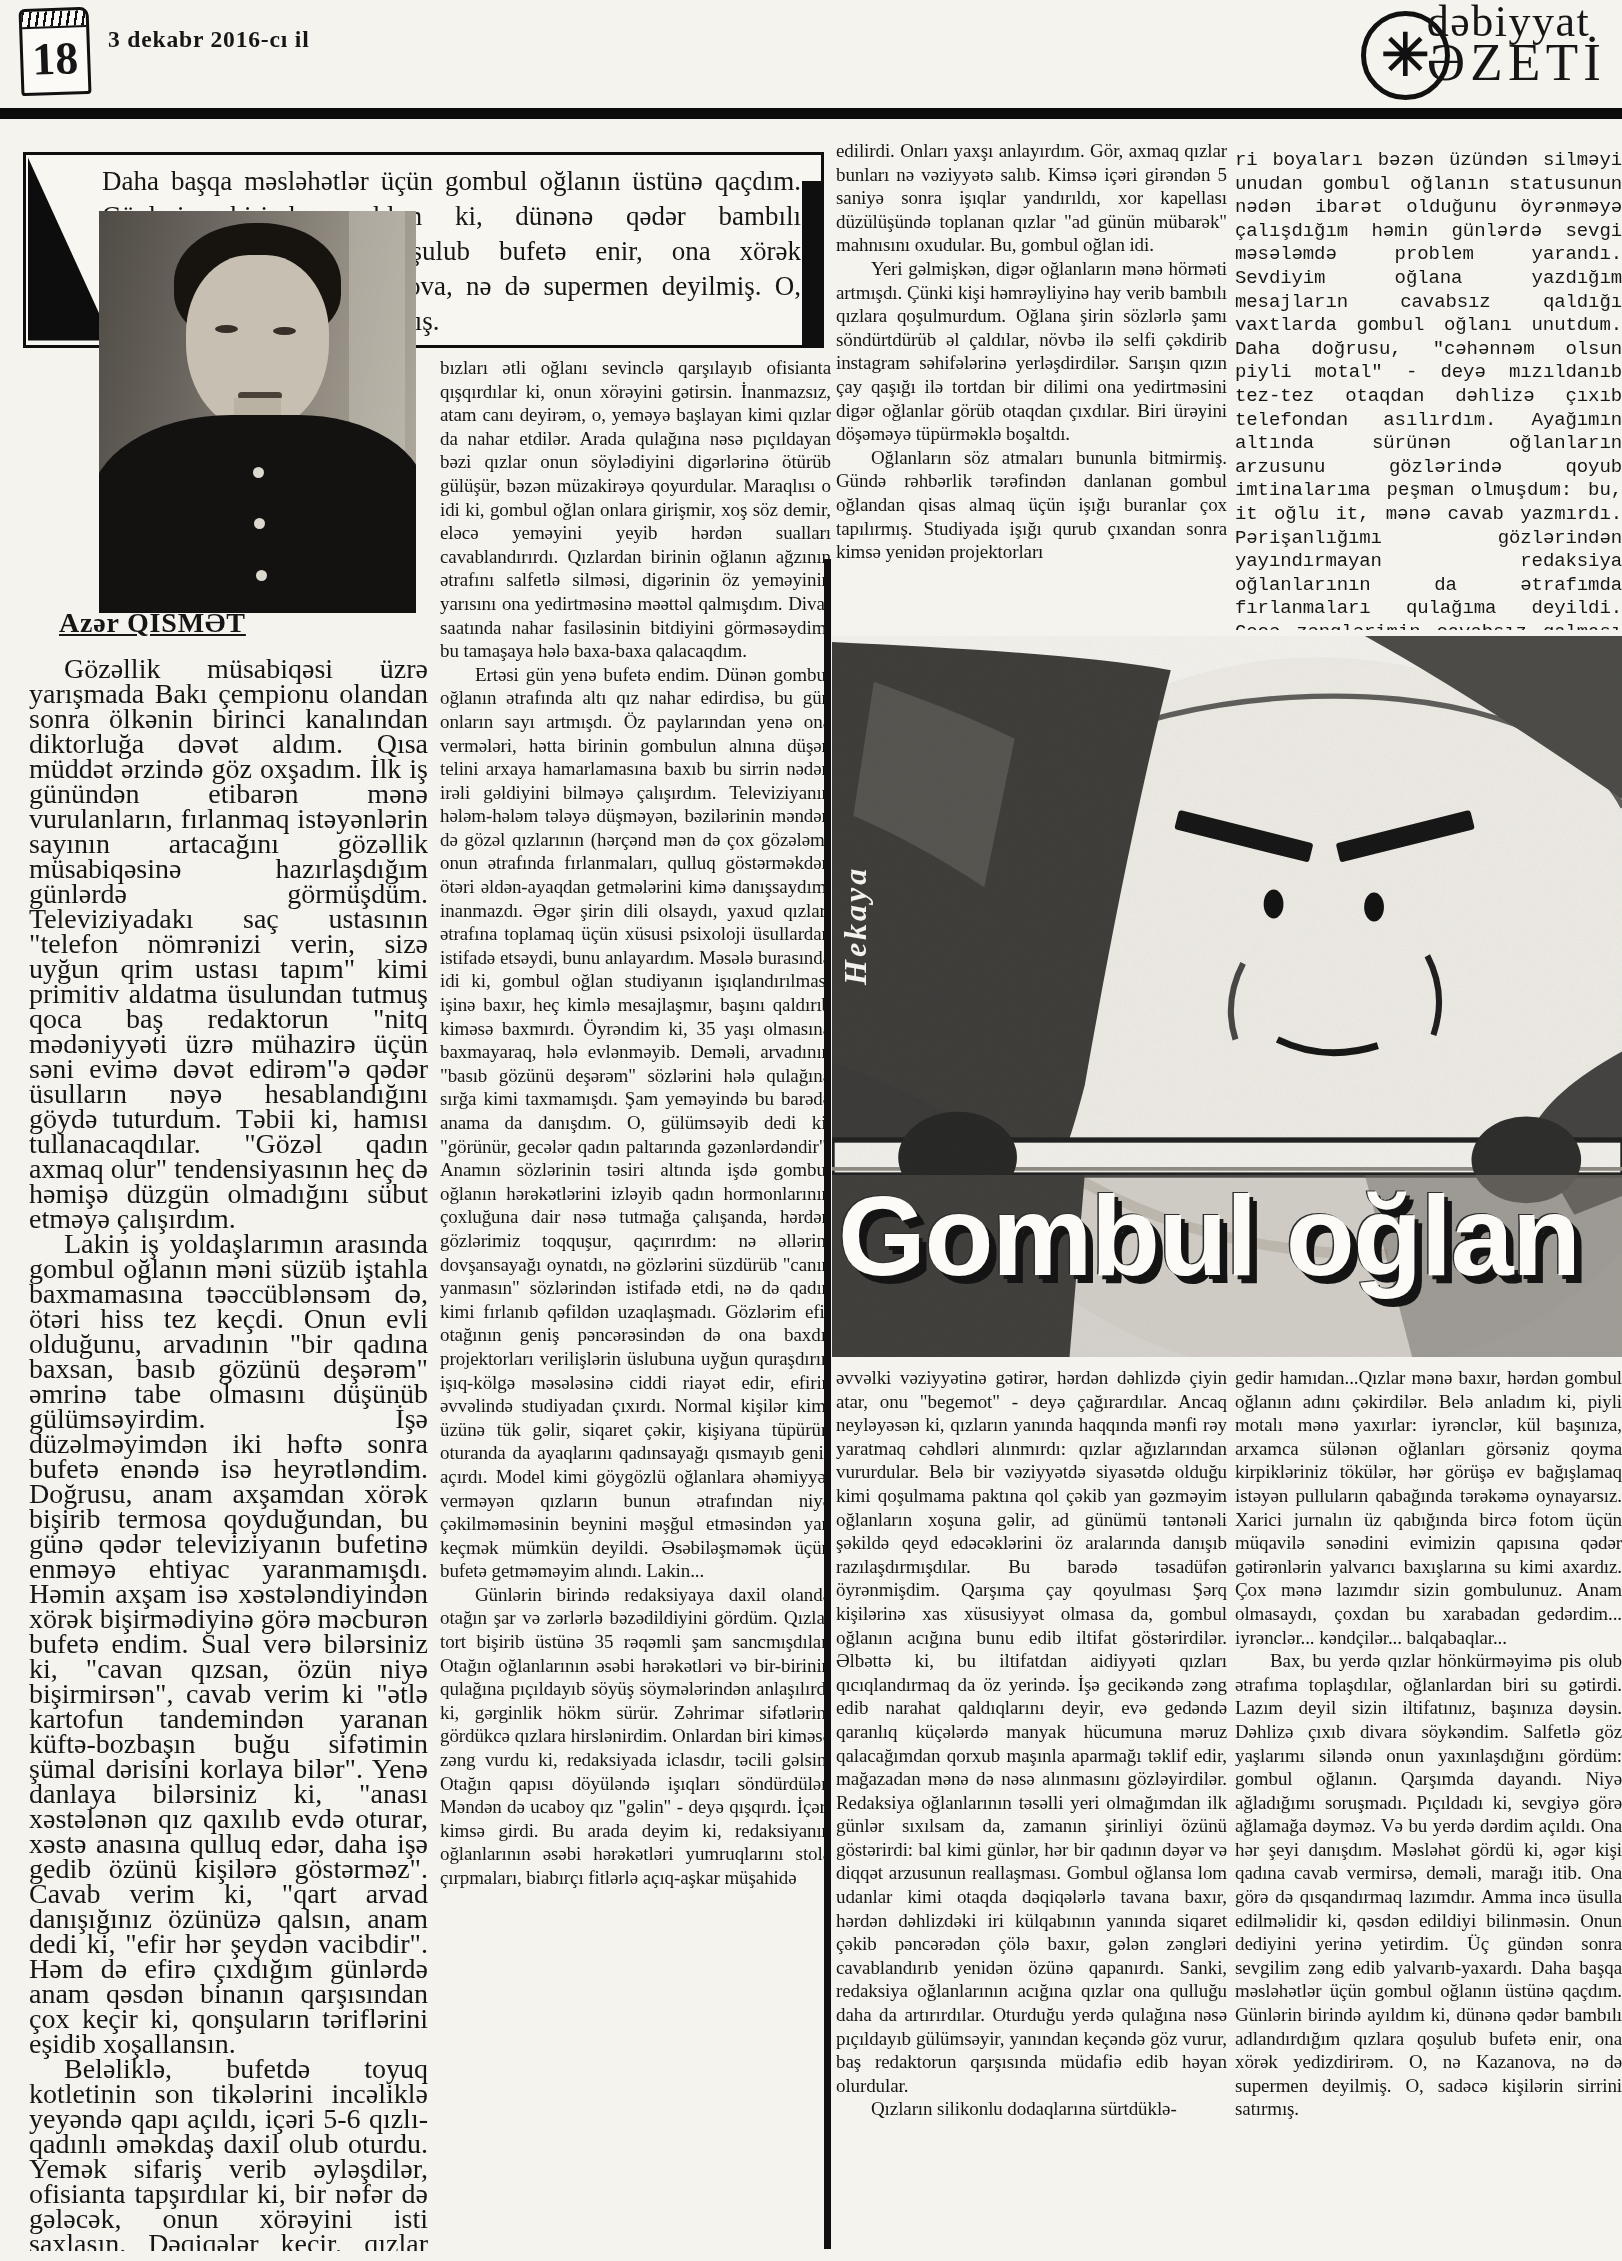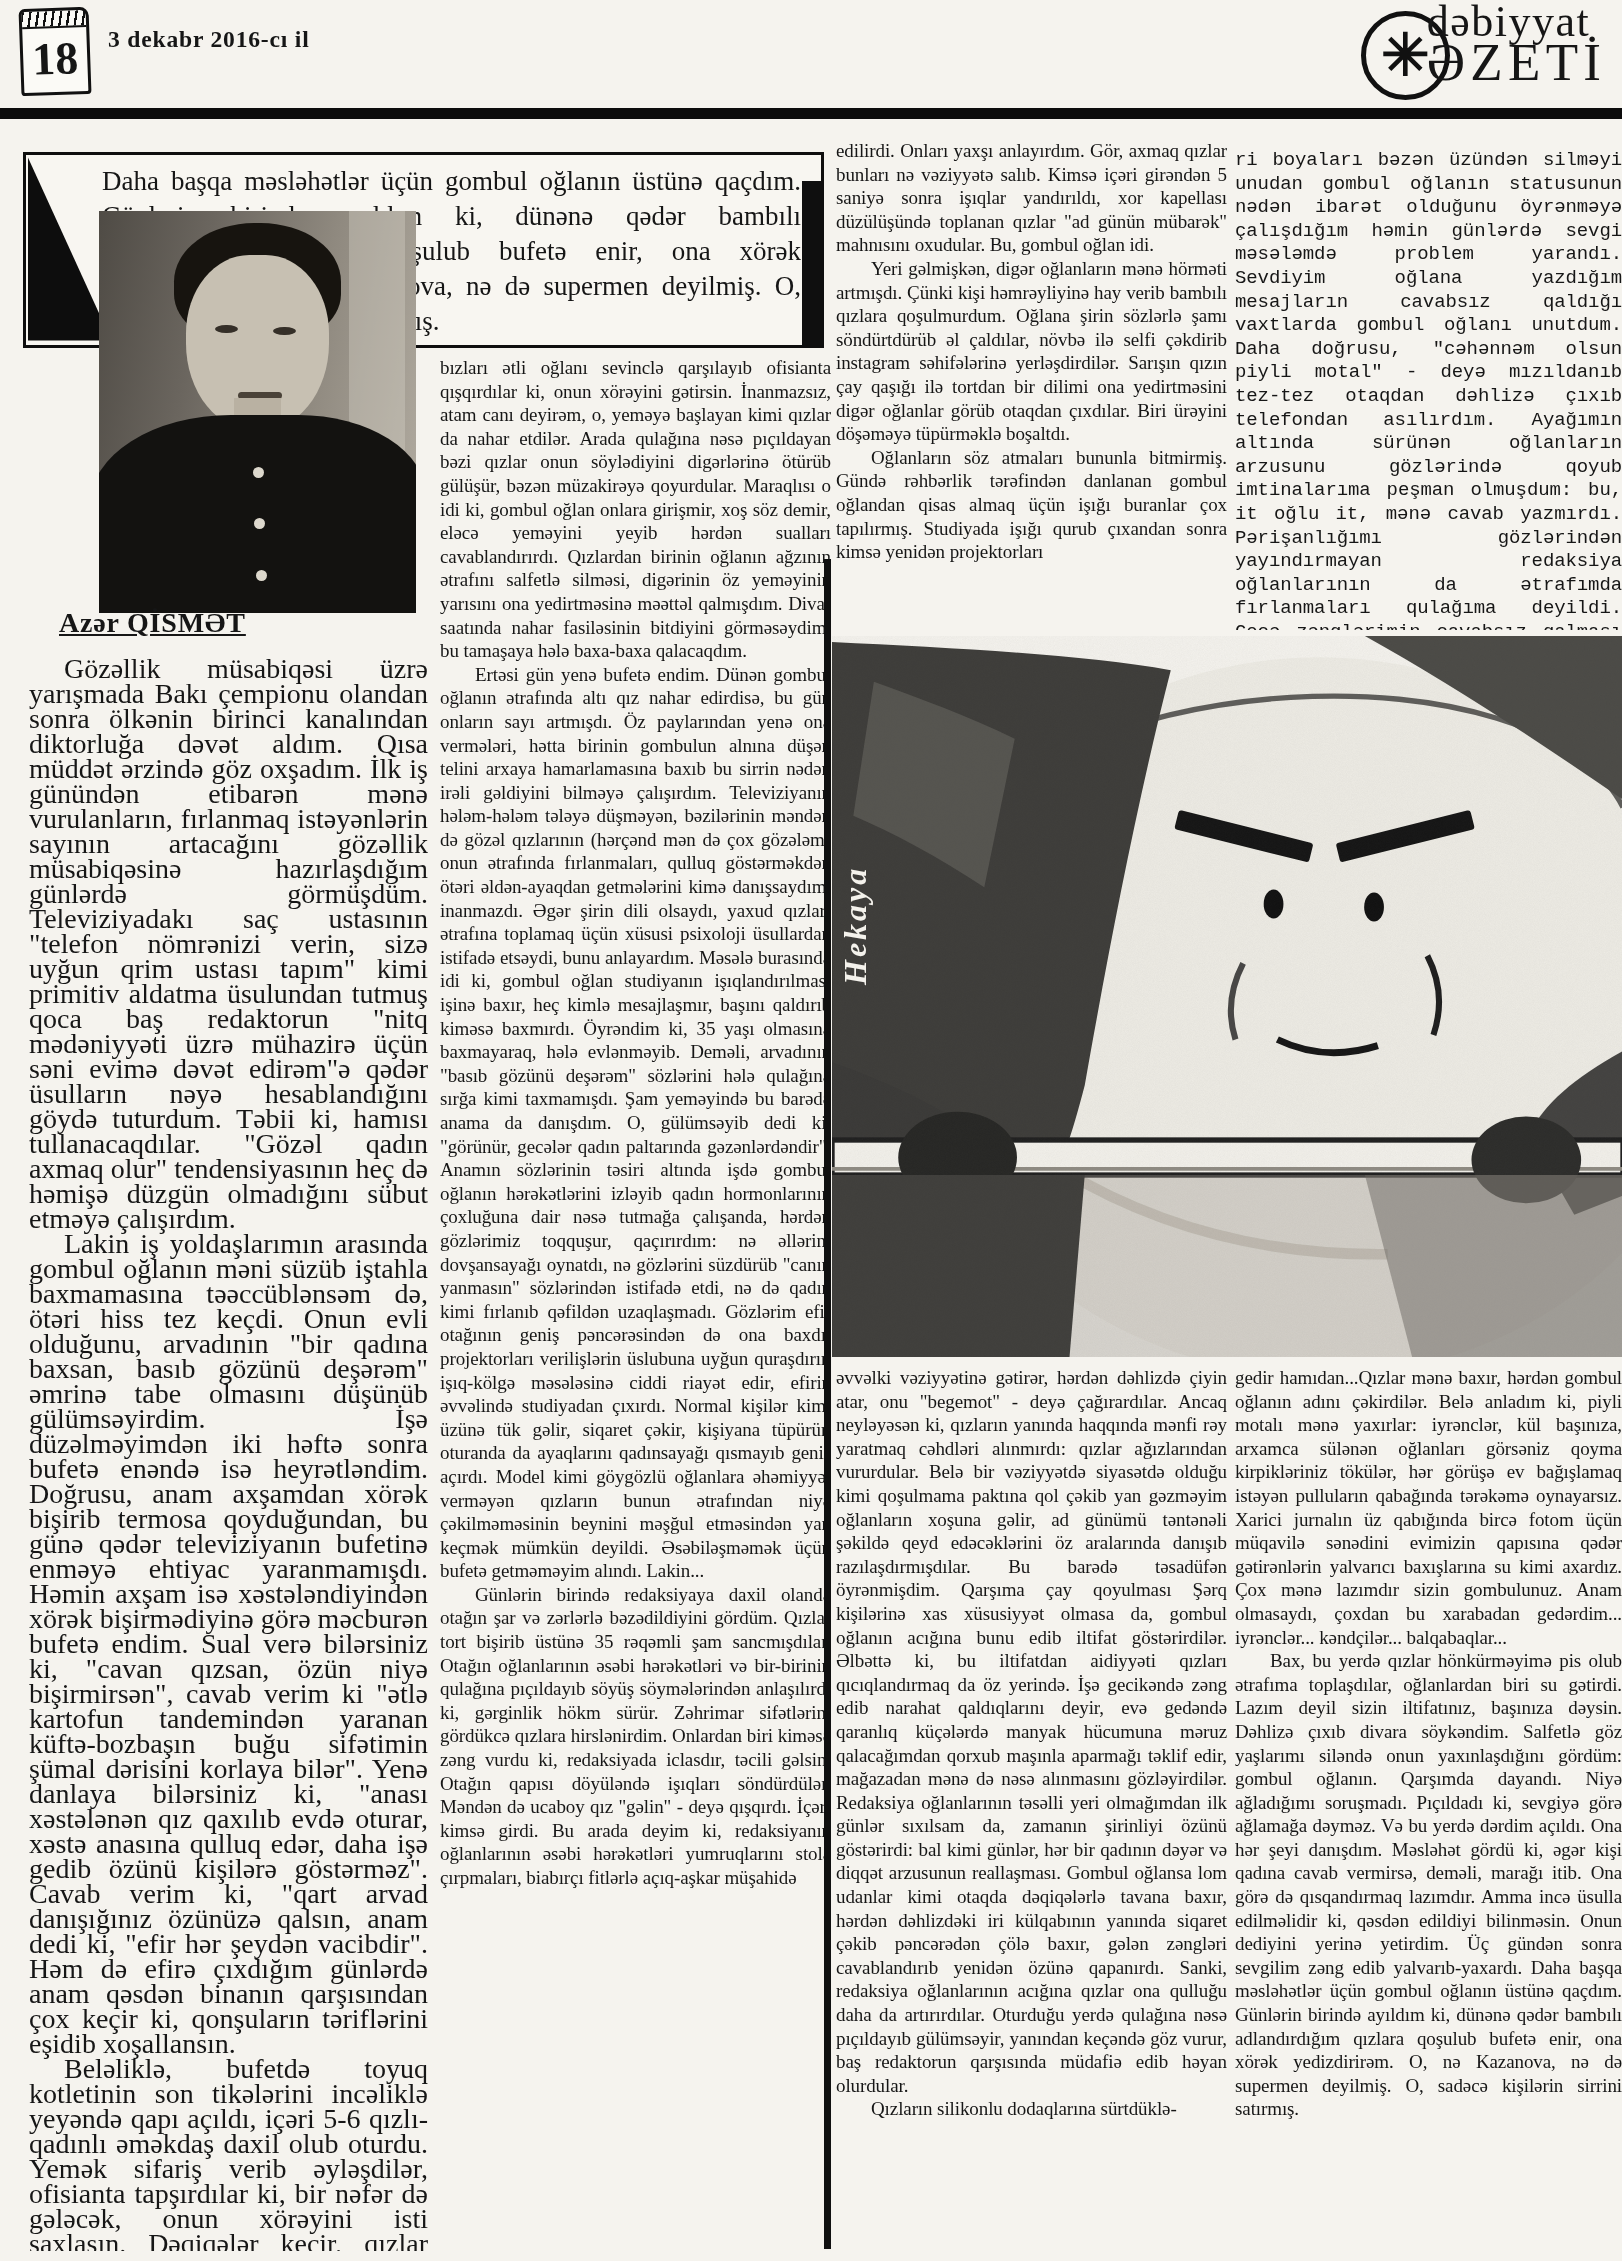--- a/index.html
+++ b/index.html
@@ -166,20 +166,21 @@
 
       <ellipse cx="165" cy="685" rx="78" ry="60" fill="#262624"></ellipse>
       <ellipse cx="912" cy="688" rx="72" ry="57" fill="#2c2c2a"></ellipse>
 
       <path d="M0,708 L1039,708 L1039,947 L0,947 Z" fill="#a19c92" opacity="0.35"></path>
       <path d="M0,708 L332,708 L312,947 L0,947 Z" fill="#3f3e3b"></path>
       <path d="M700,708 L1039,708 L1039,947 L762,947 Z" fill="#6b6862" opacity="0.5"></path>
       <rect width="1039" height="947" filter="url(#grain)" opacity="0.5"></rect>
     </svg>
     <div class="rubric">Hekaya</div>
+    <h1 class="story-title">Gombul oğlan</h1>
   </div>
 
   <div class="textcol fs-b" id="c3b">
       <p>əvvəlki vəziyyətinə gətirər, hərdən dəhlizdə çiyin atar, onu "begemot" - deyə çağırardılar. Ancaq neyləyəsən ki, qızların yanında haqqında mənfi rəy yaratmaq cəhdləri alınmırdı: qızlar ağızlarından vururdular. Belə bir vəziyyətdə siyasətdə olduğu kimi qoşulmama paktına qol çəkib yan gəzməyim oğlanların xoşuna gəlir, ad günümü təntənəli şəkildə qeyd edəcəklərini öz aralarında danışıb razılaşdırmışdılar. Bu barədə təsadüfən öyrənmişdim. Qarşıma çay qoyulması Şərq kişilərinə xas xüsusiyyət olmasa da, gombul oğlanın acığına bunu edib iltifat göstərirdilər. Əlbəttə ki, bu iltifatdan aidiyyəti qızları qıcıqlandırmaq da öz yerində. İşə gecikəndə zəng edib narahat qaldıqlarını deyir, evə gedəndə qaranlıq küçələrdə manyak hücumuna məruz qalacağımdan qorxub maşınla aparmağı təklif edir, mağazadan mənə də nəsə alınmasını gözləyirdilər. Redaksiya oğlanlarının təsəlli yeri olmağımdan ilk günlər sıxılsam da, zamanın şirinliyi özünü göstərirdi: bal kimi günlər, hər bir qadının dəyər və diqqət arzusunun reallaşması. Gombul oğlansa lom udanlar kimi otaqda dəqiqələrlə tavana baxır, hərdən dəhlizdəki iri külqabının yanında siqaret çəkib pəncərədən çölə baxır, gələn zəngləri cavablandırıb yenidən özünə qapanırdı. Sanki, redaksiya oğlanlarının acığına qızlar ona qulluğu daha da artırırdılar. Oturduğu yerdə qulağına nəsə pıçıldayıb gülümsəyir, yanından keçəndə göz vurur, baş redaktorun qarşısında müdafiə edib həyan olurdular.</p>
       <p class="ind">Qızların silikonlu dodaqlarına sürtdüklə-</p>
     </div>
   <div class="textcol fs-b" id="c4b">
       <p>gedir hamıdan...Qızlar mənə baxır, hərdən gombul oğlanın adını çəkirdilər. Belə anladım ki, piyli motalı mənə yaxırlar: iyrənclər, kül başınıza, arxamca sülənən oğlanları görsəniz qoyma kirpikləriniz tökülər, hər görüşə ev bağışlamaq istəyən pulluların qabağında tərəkəmə oynayarsız. Xarici jurnalın üz qabığında bircə fotom üçün müqavilə sənədini evimizin qapısına qədər gətirənlərin yalvarıcı baxışlarına su kimi axardız. Çox mənə lazımdır sizin gombulunuz. Anam olmasaydı, çoxdan bu xarabadan gedərdim... iyrənclər... kəndçilər... balqabaqlar...</p>
       <p class="ind">Bax, bu yerdə qızlar hönkürməyimə pis olub ətrafıma toplaşdılar, oğlanlardan biri su gətirdi. Lazım deyil sizin iltifatınız, başınıza dəysin. Dəhlizə çıxıb divara söykəndim. Salfetlə göz yaşlarımı siləndə onun yaxınlaşdığını gördüm: gombul oğlanın. Qarşımda dayandı. Niyə ağladığımı soruşmadı. Pıçıldadı ki, sevgiyə görə ağlamağa dəyməz. Və bu yerdə dərdim açıldı. Ona hər şeyi danışdım. Məsləhət gördü ki, əgər kişi qadına cavab vermirsə, deməli, marağı itib. Ona görə də qısqandırmaq lazımdır. Amma incə üsulla edilməlidir ki, qəsdən edildiyi bilinməsin. Onun dediyini yerinə yetirdim. Üç gündən sonra sevgilim zəng edib yalvarıb-yaxardı. Daha başqa məsləhətlər üçün gombul oğlanın üstünə qaçdım. Günlərin birində ayıldım ki, dünənə qədər bambılı adlandırdığım qızlara qoşulub bufetə enir, ona xörək yedizdirirəm. O, nə Kazanova, nə də supermen deyilmiş. O, sadəcə kişilərin sirrini satırmış.</p>
     </div>

